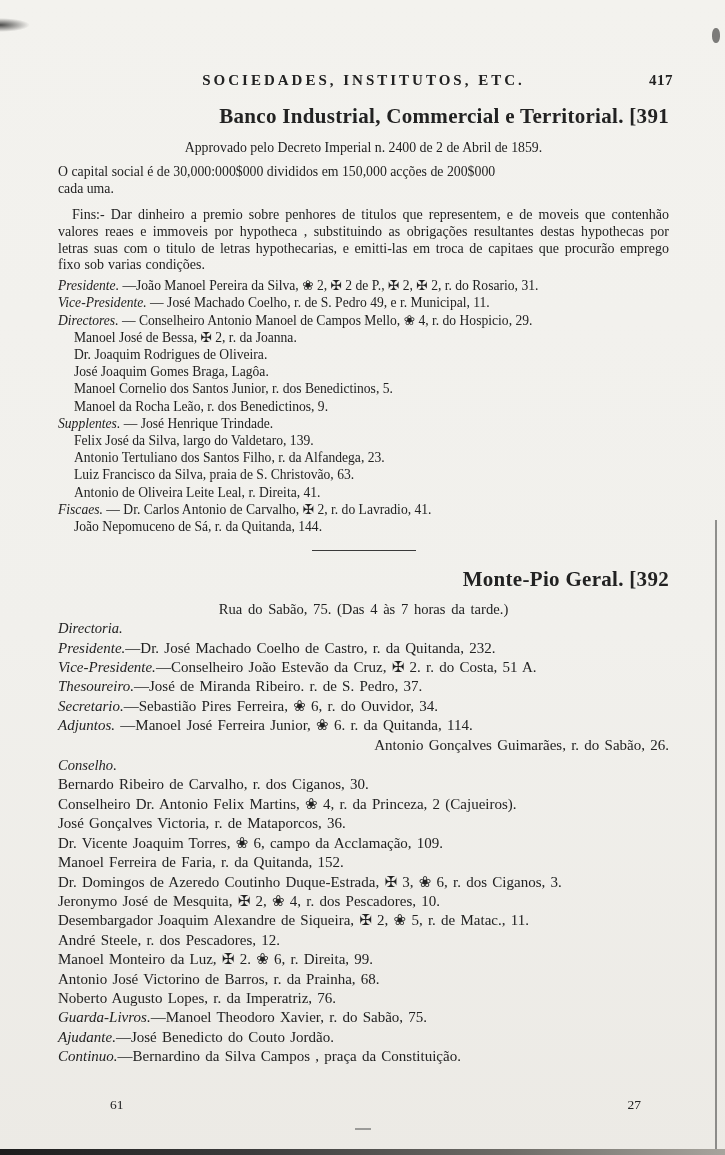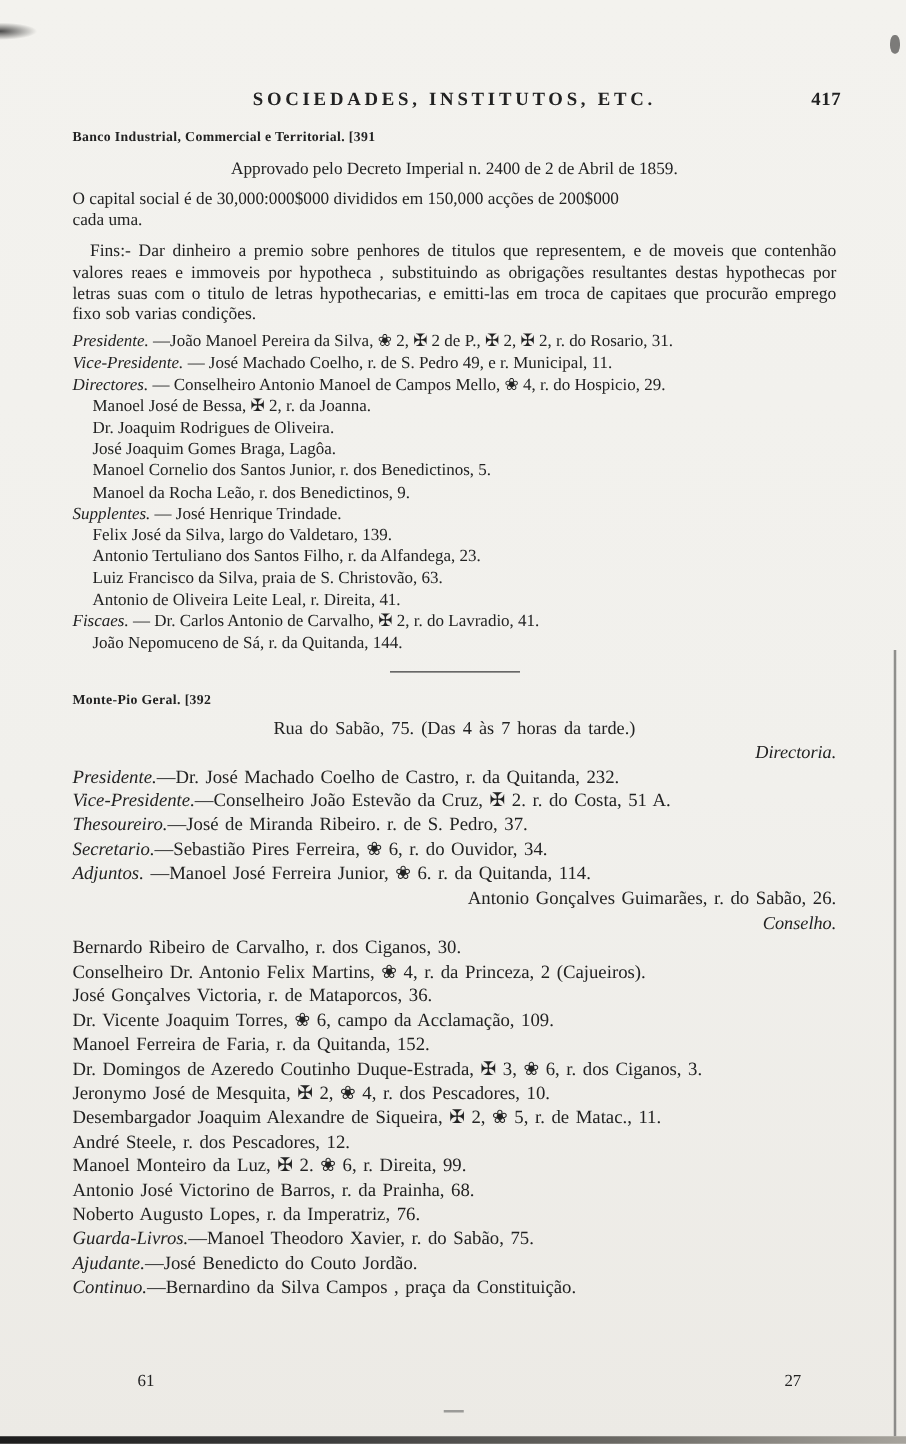--- a/index.html
+++ b/index.html
@@ -11,33 +11,33 @@
     font-family:"Liberation Serif","DejaVu Serif","DejaVu Sans",serif;
     color:#222;
   }
   .sheet {
     position:absolute; inset:0;
     background:linear-gradient(180deg,#f3f2ee 0%,#f1f0ec 55%,#eceae5 100%);
     padding:72px 56px 0 58px;
   }
   .header { position:relative; text-align:center; font-weight:bold; font-size:15px; letter-spacing:3px; }
   .pagenum { position:absolute; right:-4px; top:0; letter-spacing:0.5px; font-weight:bold; }
-  .sec-title { text-align:left; font-weight:bold; font-size:11px; margin-top:15px; letter-spacing:0.3px; }
+  .sec-title { text-align:right; font-weight:bold; font-size:21px; margin-top:15px; letter-spacing:0.3px; }
   .center-line { text-align:center; font-size:13.8px; margin-top:11px; }
   .capital { text-align:left; font-size:13.8px; margin-top:7px; line-height:17px; }
   .fins { font-size:14px; line-height:16.8px; text-align:justify; margin-top:10px; text-indent:14px; word-spacing:0.5px; }
   .entries { margin-top:3px; }
   .entry { font-size:13.6px; line-height:17.2px; padding-left:18px; text-indent:-18px; }
   .entry.tight { padding-right:90px; }
   .entry.sub { padding-left:16px; text-indent:0; }
   .role { font-style:italic;margin-top:10px; }
   .divider { width:104px; border-top:1.4px solid #3a3a3a; margin:15px auto 0; }
   .mt16 { margin-top:16px; }
   .address { text-align:center; font-size:14.6px; margin-top:9px; word-spacing:2px; }
-  .subhead { text-align:right; font-style:italic; font-size:14.6px; margin-top:1px; line-height:19.4px; }
+  .subhead { text-align:left; font-style:italic; font-size:14.6px; margin-top:1px; line-height:19.4px; }
   .entry2 { font-size:15px; line-height:19.4px; word-spacing:1.5px; padding-left:20px; text-indent:-20px; }
   .adj-second { padding-left:96px; text-indent:0;text-align:right; }
   .footer-num { position:absolute; font-size:13.5px; top:1097px; }
   .footer-num.left { left:110px; }
   .footer-num.right { right:84px; }
   .footer-mark { position:absolute; left:49%; top:1128px; width:16px; height:2px; background:rgba(90,90,90,0.55); }
   .artifact-bottom { position:absolute; left:0; bottom:0; width:100%; height:6px;
     background:linear-gradient(90deg,#1d1d1d 0%,#3c3c3c 35%,#6d6b66 70%,#a7a49d 100%); }
   .artifact-right { position:absolute; right:8px; top:520px; bottom:6px; width:2px; background:rgba(25,25,25,0.45); }
   .artifact-top-left { position:absolute; left:0; top:18px; width:30px; height:14px;

